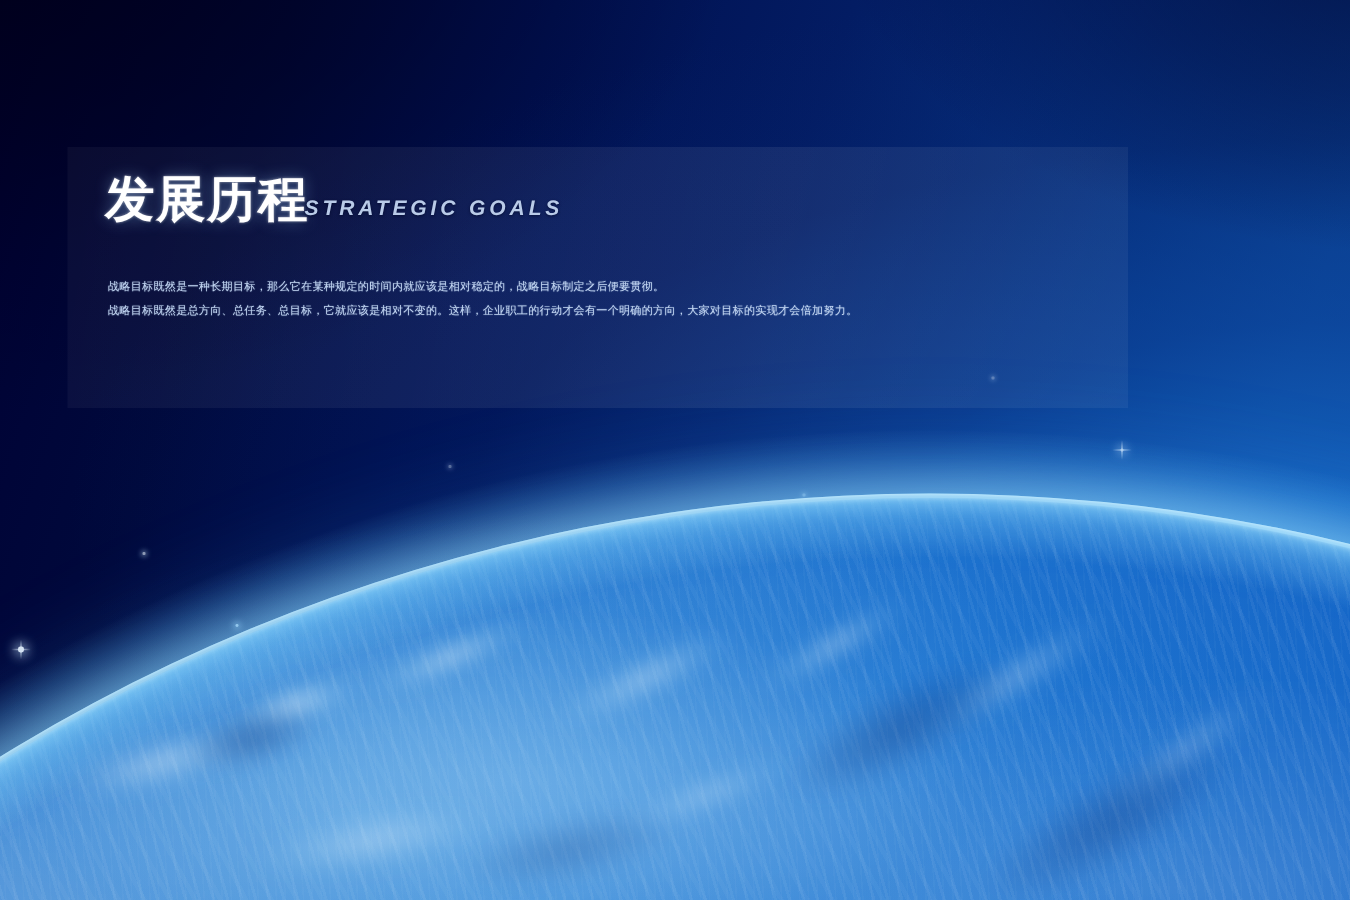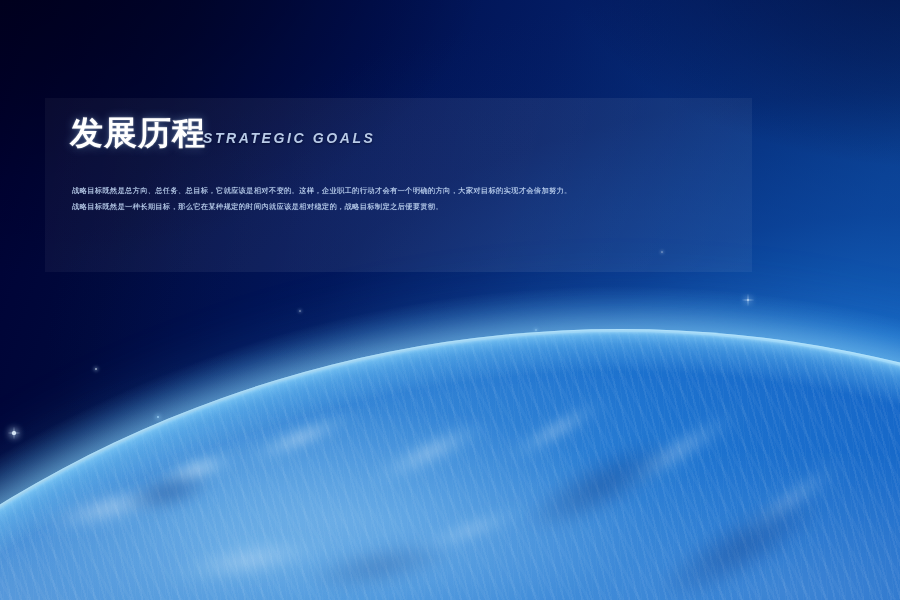--- a/index.html
+++ b/index.html
@@ -277,19 +277,19 @@
   <div class="bloom"></div>
 
   <div id="panel">
 
     <div id="title-row">
       <div id="title-cn">发展历程</div>
       <div id="title-en">STRATEGIC GOALS</div>
     </div>
 
     <div id="body-text">
+      <div class="body-line">战略目标既然是一种长期目标，那么它在某种规定的时间内就应该是相对稳定的，战略目标制定之后便要贯彻。</div>
       <div class="body-line">战略目标既然是总方向、总任务、总目标，它就应该是相对不变的。这样，企业职工的行动才会有一个明确的方向，大家对目标的实现才会倍加努力。</div>
-      <div class="body-line">战略目标既然是一种长期目标，那么它在某种规定的时间内就应该是相对稳定的，战略目标制定之后便要贯彻。</div>
     </div>
 
   </div>
 
 </div>
 
 </body></html>

